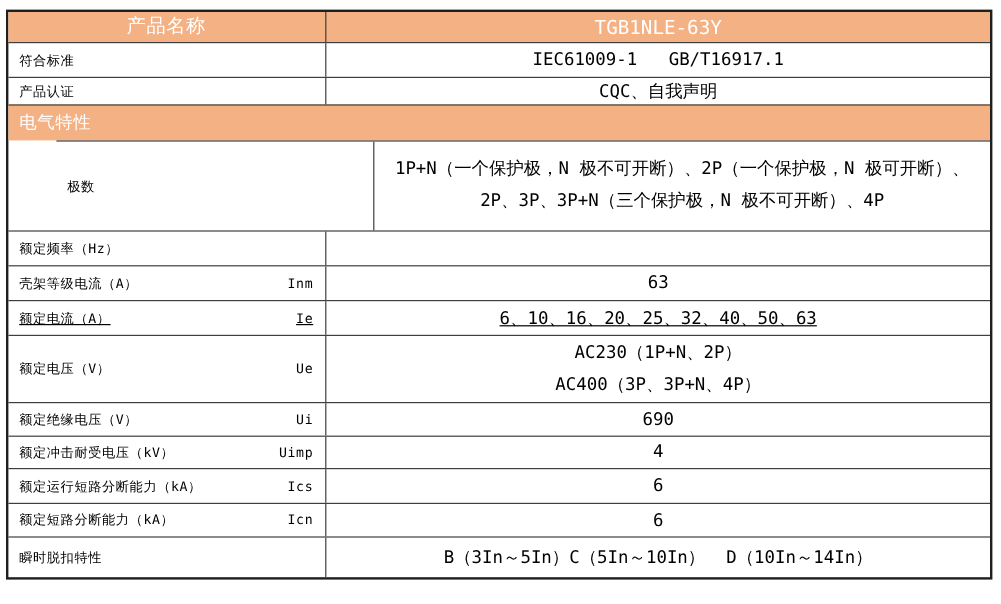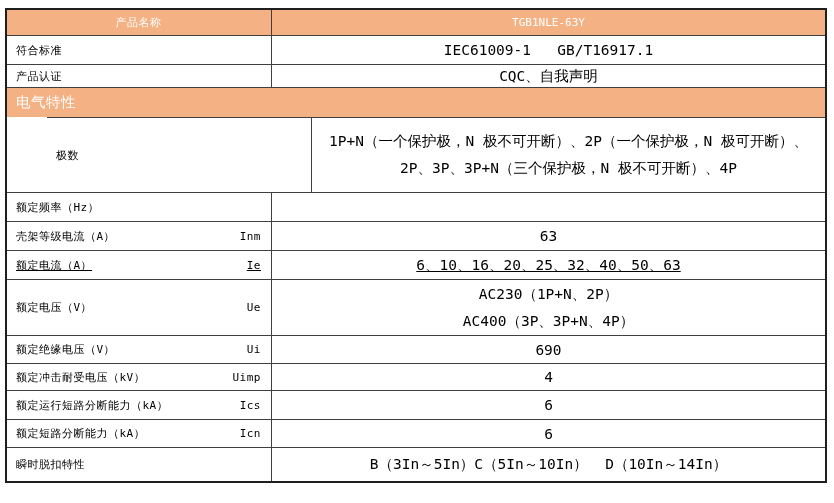--- a/index.html
+++ b/index.html
@@ -71,21 +71,21 @@
   .r-inm     { height: 29px; }
   .r-ie      { height: 29px; text-decoration: underline; }
   .r-ue      { height: 56px; }
   .r-ui      { height: 28px; }
   .r-uimp    { height: 27px; }
   .r-ics     { height: 29px; }
   .r-icn     { height: 28px; }
   .r-trip    { height: 34px; }
 
   .r-header .label-cell { justify-content: center; }
-  .r-header .label-cell, .r-header .value-cell { font-size: 11px; }
+  .r-header .label-cell, .r-header .value-cell { font-size: 16px; }
 
   .section-cell {
     flex: 1;
     display: flex;
     align-items: center;
     padding: 0 9px;
     font-size: 14.5px;
     letter-spacing: 0.5px;
   }
   .sym { text-align: right; }

